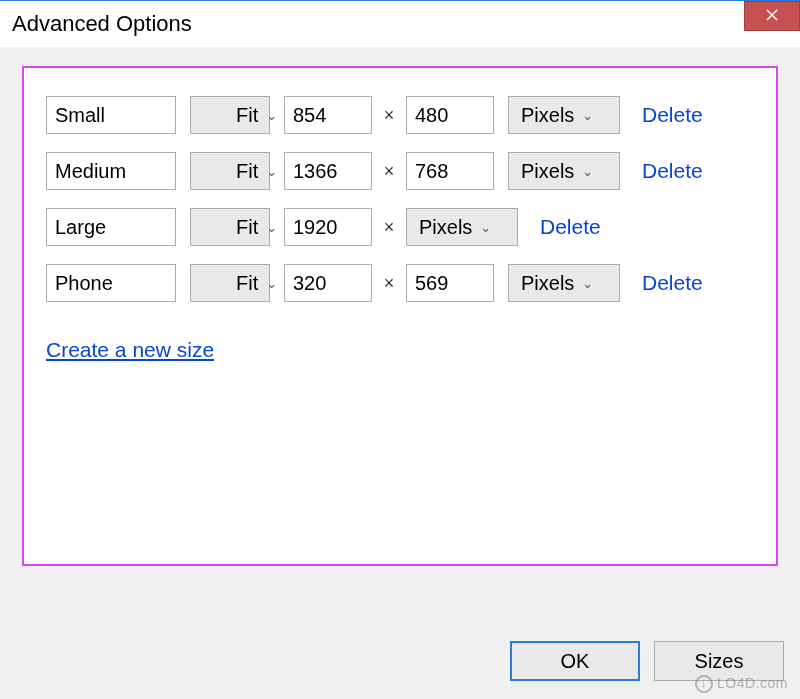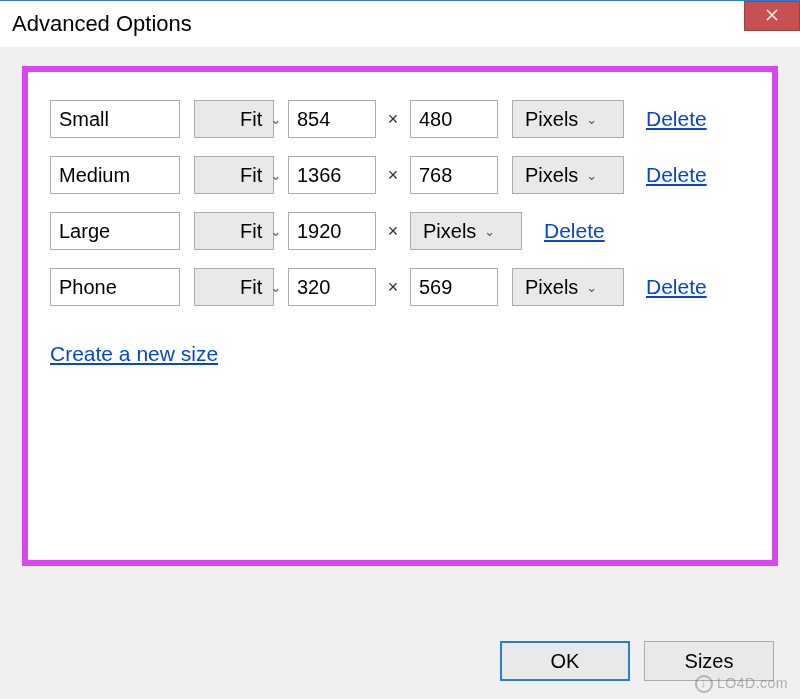--- a/index.html
+++ b/index.html
@@ -65,21 +65,21 @@
       margin-right: 0;
       position: relative;
     }
     .tab + .tab { margin-left: 4px; }
     .tab.active {
       background: #fff;
       border-bottom: 1px solid #fff;
       z-index: 3;
     }
     .panel {
-      border: 6px solid #d946ef;
+      border: 2px solid #d946ef;
       background: #fff;
       margin-top: -1px;
       padding: 28px 22px 24px 22px;
       min-height: 500px;
       position: relative;
       z-index: 1;
     }
     .row {
       display: flex;
       align-items: center;
@@ -121,36 +121,35 @@
     }
     .mult {
       font-size: 18px;
       color: #333;
       width: 14px;
       text-align: center;
       margin: 0 -4px;
     }
     .link {
       color: #0645d8;
-      text-decoration: underline;
       font-size: 21px;
       cursor: pointer;
       margin-left: 8px;
     }
     .create-link {
       color: #0645d8;
       text-decoration: underline;
       font-size: 21px;
       cursor: pointer;
       margin-top: 18px;
       display: inline-block;
     }
     .buttons {
       position: absolute;
-      right: 26px;
+      right: 16px;
       bottom: 18px;
       display: flex;
       gap: 14px;
     }
     .btn {
       width: 130px;
       height: 40px;
       background: #e9e9e9;
       border: 1px solid #acacac;
       font-size: 20px;

